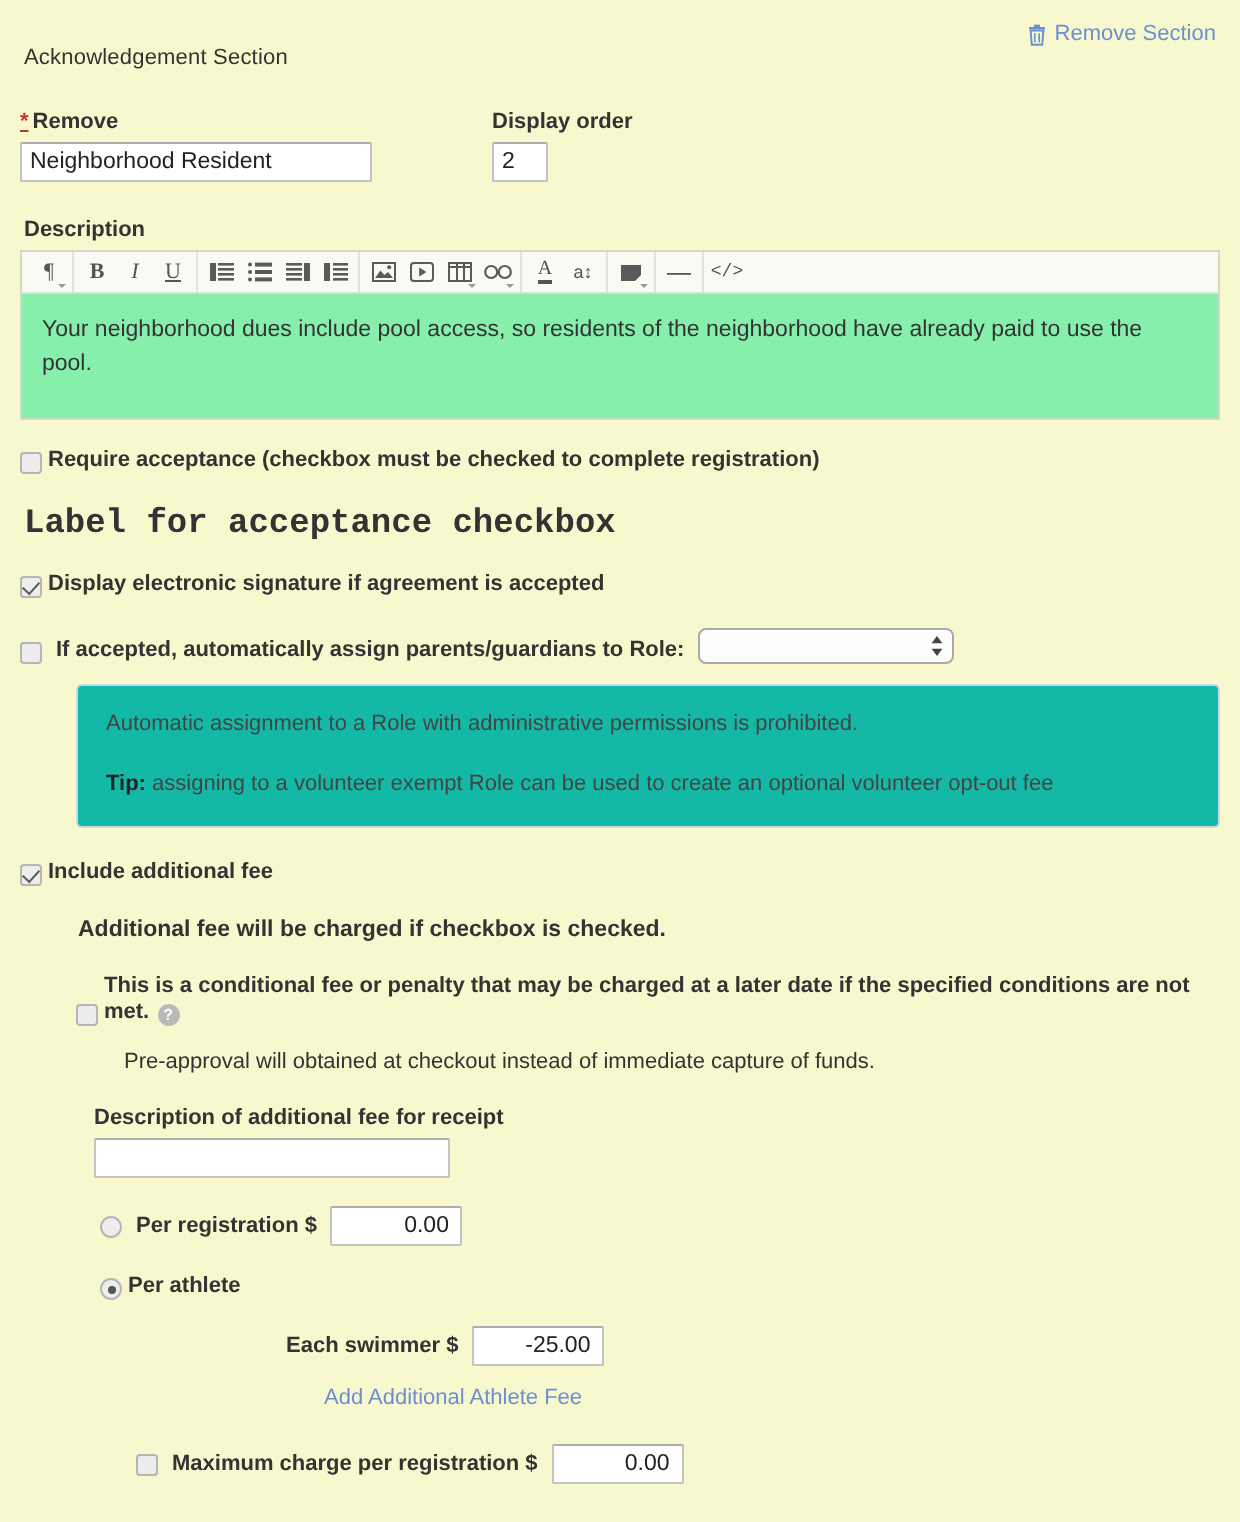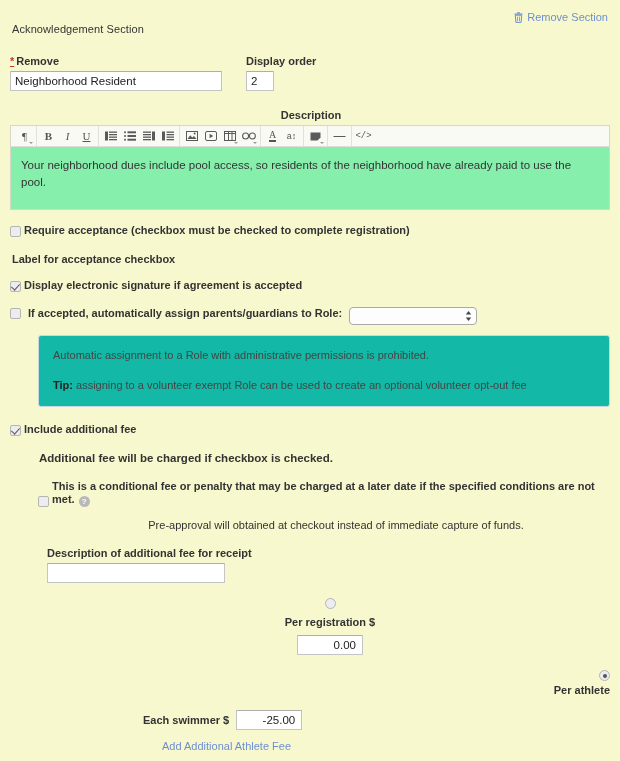--- a/index.html
+++ b/index.html
@@ -79,30 +79,29 @@
     outline: none;
   }
 
   .row-title {
     display: flex;
     align-items: flex-start;
     margin-top: 20px;
   }
   .col-title { width: 222px; }
   .col-order { margin-left: 14px; }
-  .inp-title { width: 212px; }
+  .inp-title { width: 176px; }
   .inp-order { width: 28px; }
 
   
   .desc-label {
     font-weight: bold;
     font-size: 11px;
     margin: 18px 0 4px 2px;
     color: #333;
-    text-align: center;
   }
   .editor {
     border: 1px solid #d7d7c9;
     background: #ffffff;
     width: 600px;
   }
   .toolbar {
     display: flex;
     align-items: center;
     height: 21px;
@@ -194,29 +193,30 @@
   }
   .chk-label {
     font-size: 11px;
     color: #333;
     font-weight: bold;
     line-height: 13px;
   }
 
   .label-accept {
     font-weight: bold;
-    font-size: 11px;
+    font-size: 17px;
     margin: 16px 0 5px 2px;
     color: #333;
+    font-family: Liberation Mono, monospace;
   }
   .inp-accept { width: 560px; }
 
   .role-row {
     display: flex;
-    align-items: flex-start;
+    align-items: flex-end;
     gap: 7px;
     margin-top: 15px;
   }
   select.role-select {
     width: 128px;
     height: 18px;
     font-family: "Liberation Sans", sans-serif;
     font-size: 11px;
     border: 1px solid #a9a9a9;
     border-radius: 4px;
@@ -255,41 +255,40 @@
   .info-box b { color: #222; }
 
   
   .fee-head {
     font-weight: bold;
     font-size: 11.5px;
     color: #333;
     margin: 16px 0 0 29px;
   }
   .indent1 { margin-left: 28px; }
-  .indent2 { margin-left: 40px; flex-direction: column; }
+  .indent2 { margin-left: 40px; }
 
   .help-icon {
     display: inline-block;
     width: 11px; height: 11px;
     border-radius: 50%;
     background: #b9b9b9;
     color: #fff;
     font-size: 8px;
     font-weight: bold;
     text-align: center;
     line-height: 11px;
     margin-left: 4px;
     vertical-align: -1px;
     cursor: pointer;
   }
   .subnote {
     font-size: 11px;
     color: #333;
     margin: 12px 0 0 52px;
-    text-align: center;
   }
   .recept-label {
     font-weight: bold;
     font-size: 11px;
     color: #333;
     margin: 16px 0 4px 37px;
   }
   .inp-receipt { width: 178px; margin-left: 37px; }
 
   .money-row {

